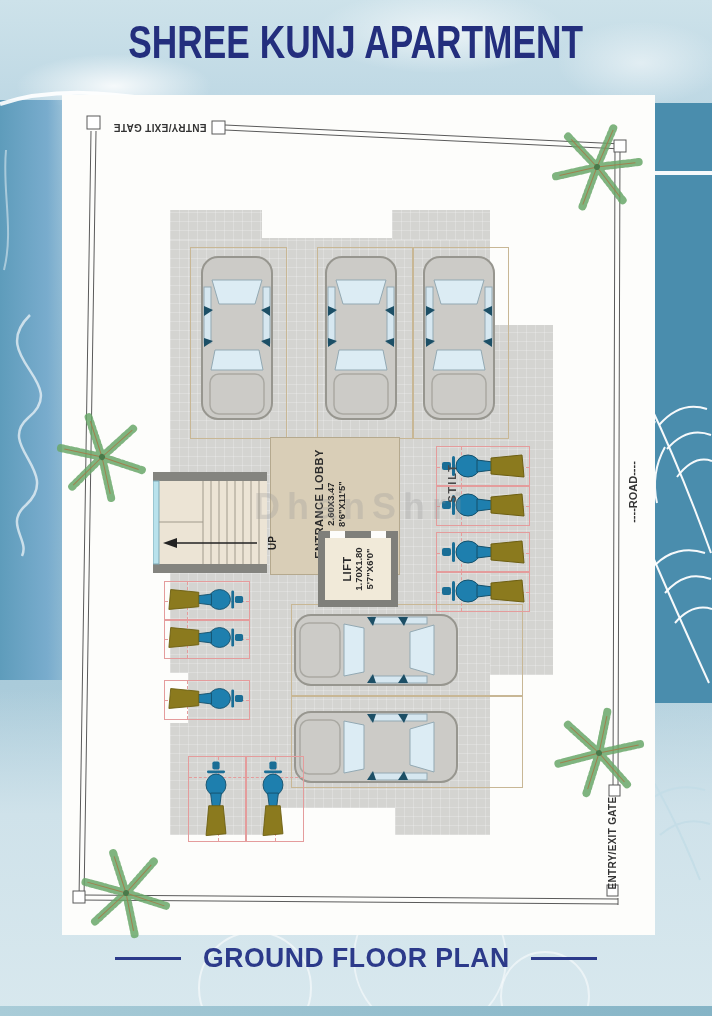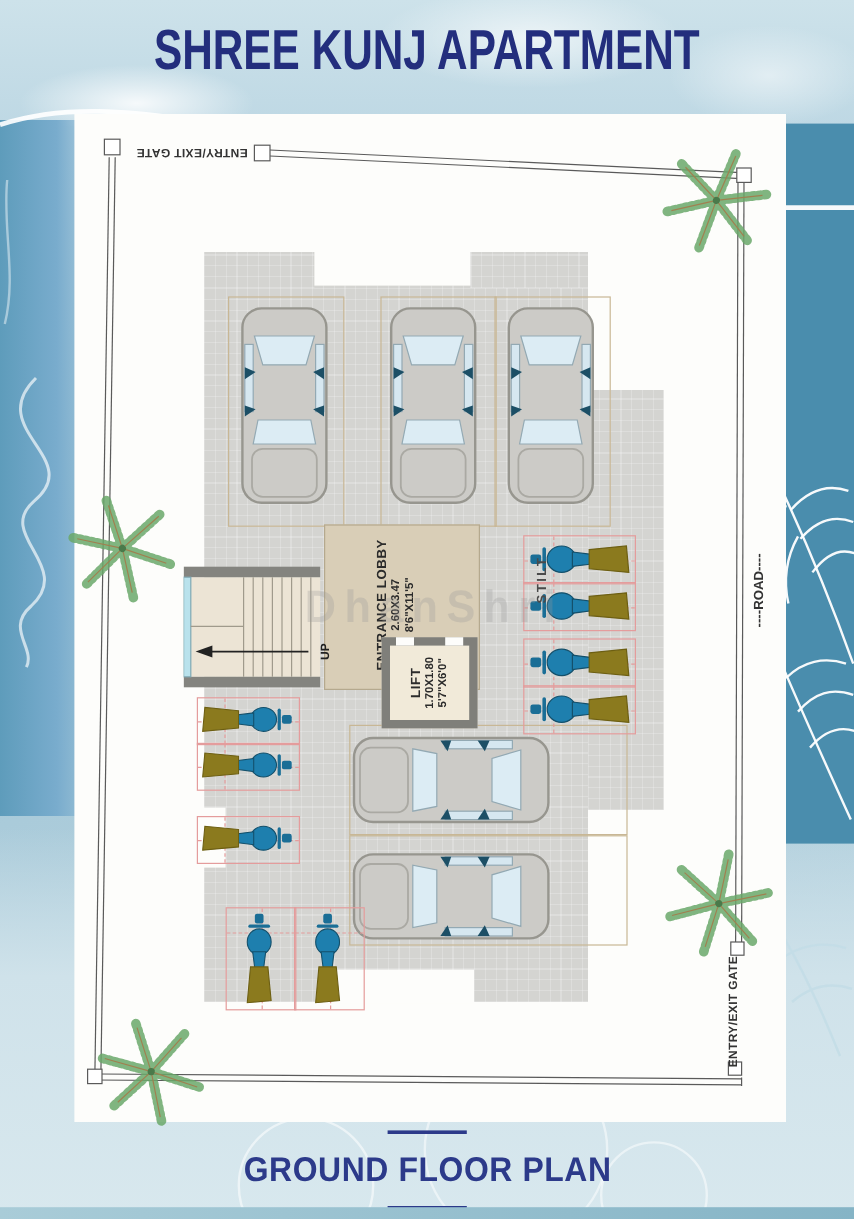--- a/index.html
+++ b/index.html
@@ -21,21 +21,21 @@
   .bg-bottom{left:0;top:690px;width:712px;height:326px;
     background:linear-gradient(180deg,rgba(209,228,236,0) 0%,#cfe2ea 38%,#d8e8ee 100%);}
   .bg-strip{left:0;top:1006px;width:712px;height:10px;
     background:linear-gradient(90deg,#a9ccd8,#85b4c6);}
 
   
   .title{left:0;top:18px;width:712px;text-align:center;color:#232e7d;
     font-weight:800;font-size:42px;letter-spacing:0px;}
   .title span{display:inline-block;transform:scale(.84,1.12);white-space:nowrap;}
   .heading-row{left:0;top:942px;width:712px;display:flex;align-items:center;
-    justify-content:center;gap:14px;flex-direction:column;}
+    justify-content:center;gap:14px;}
   .heading-line{width:66px;height:3px;background:#2c3a8a;}
   .heading-text{color:#2c3a8a;font-size:28px;font-weight:700;letter-spacing:.5px;
     transform:scale(.95,1.02);white-space:nowrap;}
   .footer-bar{left:0;top:976px;width:712px;height:31px;background:#1e2c70;
     display:flex;align-items:center;justify-content:center;}
   .footer-text{color:#ffffff;font-size:14.5px;font-weight:700;white-space:nowrap;
     transform:scaleX(.97);}
 
   
   .sheet{left:62px;top:95px;width:593px;height:840px;background:#fdfdfb;}

